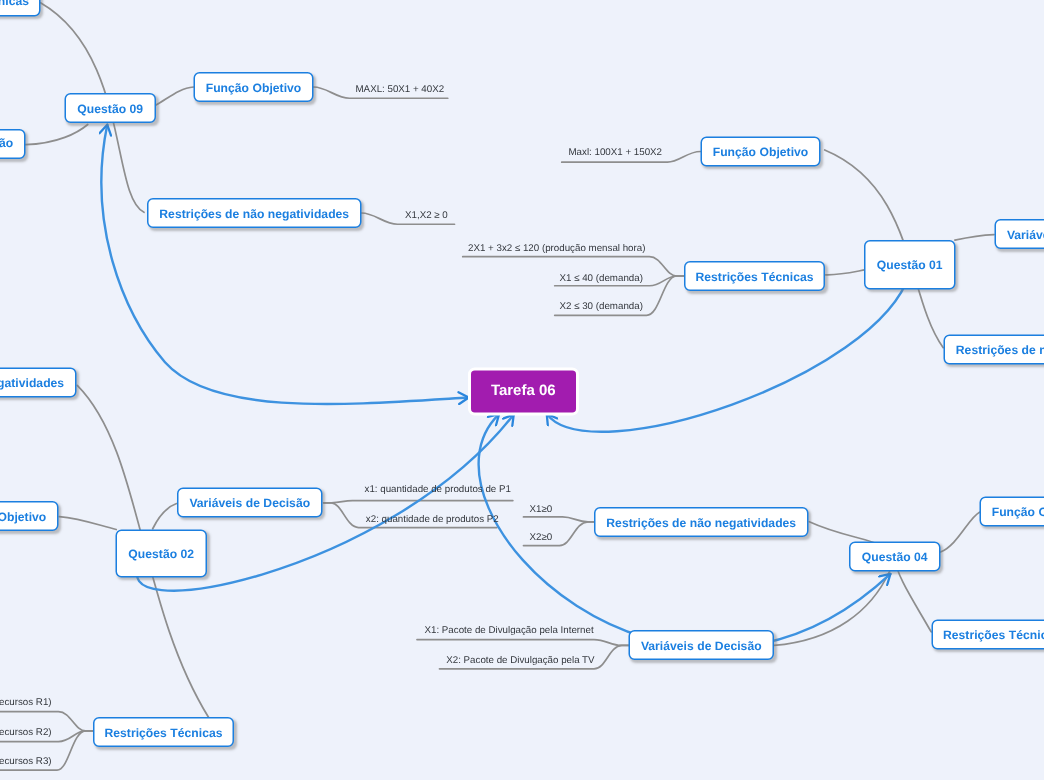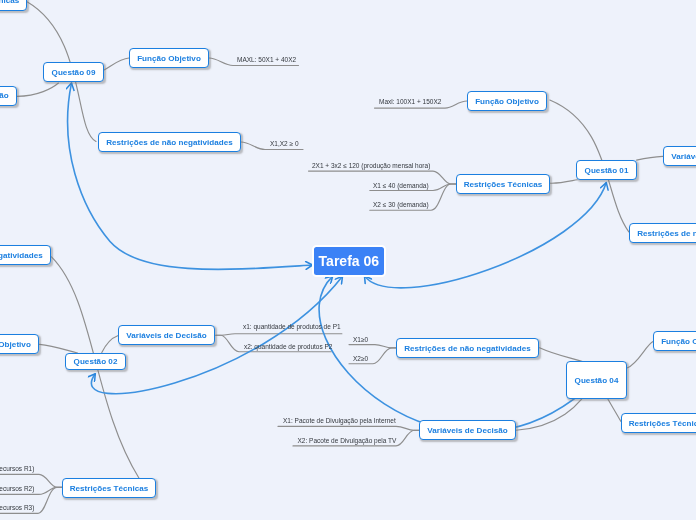--- a/index.html
+++ b/index.html
@@ -4,21 +4,21 @@
 <style>
 html,body{margin:0;padding:0;}
 body{width:696px;height:520px;overflow:hidden;background:#eef2fb;
      font-family:"Liberation Sans",sans-serif;-webkit-font-smoothing:antialiased;}
 #stage{position:relative;width:696px;height:520px;overflow:hidden;background:#eef2fb;}
 svg.links{position:absolute;left:0;top:0;pointer-events:none;}
 .node{position:absolute;box-sizing:border-box;border:1.6px solid #1b7fe0;
       border-radius:4px;background:#fff;color:#1b7fe0;font-weight:bold;
       font-size:8.1px;letter-spacing:0.02px;display:flex;align-items:center;justify-content:center;
       white-space:nowrap;box-shadow:1.6px 1.6px 1.6px rgba(120,120,120,0.45);}
-.central{background:#3b82f6;border:2.6px solid #fff;color:#fff;font-size:14px;
+.central{background:#a21caf;border:2.6px solid #fff;color:#fff;font-size:10px;
          letter-spacing:0;border-radius:4.5px;box-shadow:none;}
 .leaf{position:absolute;white-space:nowrap;color:#33373d;font-size:6.5px;}
 </style>
 </head>
 <body>
 
 <div id="stage">
  <svg class="links" id="svglinks" width="696" height="520">
   <defs>
    <marker id="arw" viewBox="0 0 10 10" refX="9.0" refY="5" markerWidth="5.6" markerHeight="5.6" orient="auto" markerUnits="strokeWidth">
@@ -61,40 +61,40 @@
       <path d="M 593.6,382.6 C 448.6,518.2 267.7,339.2 332.7,276.1" fill="none" stroke="#3d92e0" stroke-width="1.6" stroke-linecap="round" marker-end="url(#arw)" marker-start="url(#arws)"></path>
     </svg>
 <div class="node central" style="left: 311.8px; top: 244.5px; width: 74.1px; height: 32px;">Tarefa 06</div>
     <div class="node" style="left: 43px; top: 62px; width: 61px; height: 20px;">Questão 09</div>
     <div class="node" style="left: 129px; top: 48px; width: 80px; height: 20px;">Função Objetivo</div>
     <div class="leaf" style="left: 237px; top: 55.5px;">MAXL: 50X1 + 40X2</div>
     <div class="node" style="left: 98px; top: 132px; width: 143px; height: 20px;">Restrições de não negatividades</div>
     <div class="leaf" style="left: 270px; top: 139.5px;">X1,X2 ≥ 0</div>
     <div class="node" style="left: -67px; top: -9.4px; width: 94px; height: 20px;">Restrições Técnicas</div>
     <div class="node" style="left: -80px; top: 86px; width: 97px; height: 19.5px;">Variáveis de Decisão</div>
-    <div class="node" style="left: 576px; top: 160px; width: 61px; height: 20px;">Questão 01</div>
+    <div class="node" style="left: 576px; top: 160px; width: 61px; height: 33px;">Questão 01</div>
     <div class="node" style="left: 467px; top: 91px; width: 80px; height: 20px;">Função Objetivo</div>
     <div class="leaf" style="left: 379px; top: 98px;">Maxl: 100X1 + 150X2</div>
     <div class="node" style="left: 456px; top: 174px; width: 94px; height: 20px;">Restrições Técnicas</div>
     <div class="leaf" style="left: 312px; top: 161.5px;">2X1 + 3x2 ≤ 120 (produção mensal hora)</div>
     <div class="leaf" style="left: 373px; top: 181.5px;">X1 ≤ 40 (demanda)</div>
     <div class="leaf" style="left: 373px; top: 201.2px;">X2 ≤ 30 (demanda)</div>
     <div class="node" style="left: 663px; top: 146px; width: 97px; height: 20px;">Variáveis de Decisão</div>
     <div class="node" style="left: 629px; top: 223px; width: 143px; height: 20px;">Restrições de não negatividades</div>
-    <div class="node" style="left: 65px; top: 353px; width: 61px; height: 17px;">Questão 02</div>
+    <div class="node" style="left: 77px; top: 353px; width: 61px; height: 32px;">Questão 02</div>
     <div class="node" style="left: 118px; top: 325px; width: 97px; height: 20px;">Variáveis de Decisão</div>
     <div class="leaf" style="left: 243px; top: 322.7px;">x1: quantidade de produtos de P1</div>
     <div class="leaf" style="left: 243.9px; top: 342.5px;">x2: quantidade de produtos P2</div>
     <div class="node" style="left: -41px; top: 334px; width: 80px; height: 20px;">Função Objetivo</div>
     <div class="node" style="left: -92px; top: 245px; width: 143px; height: 20px;">Restrições de não negatividades</div>
     <div class="node" style="left: 62px; top: 478px; width: 94px; height: 20px;">Restrições Técnicas</div>
     <div class="leaf" style="left: -5px; top: 464.6px;">(recursos R1)</div>
     <div class="leaf" style="left: -5px; top: 484.6px;">(recursos R2)</div>
     <div class="leaf" style="left: -5px; top: 503.6px;">(recursos R3)</div>
-    <div class="node" style="left: 566px; top: 361px; width: 61px; height: 38px;">Questão 04</div>
+    <div class="node" style="left: 566px; top: 361px; width: 61px; height: 20px;">Questão 04</div>
     <div class="node" style="left: 396px; top: 338px; width: 143px; height: 20px;">Restrições de não negatividades</div>
     <div class="leaf" style="left: 353px; top: 336px;">X1≥0</div>
     <div class="leaf" style="left: 353px; top: 354.8px;">X2≥0</div>
     <div class="node" style="left: 419px; top: 420px; width: 97px; height: 20px;">Variáveis de Decisão</div>
     <div class="leaf" style="left: 283px; top: 417px;">X1: Pacote de Divulgação pela Internet</div>
     <div class="leaf" style="left: 297.5px; top: 437px;">X2: Pacote de Divulgação pela TV</div>
     <div class="node" style="left: 653px; top: 331px; width: 80px; height: 20px;">Função Objetivo</div>
     <div class="node" style="left: 621px; top: 413px; width: 94px; height: 20px;">Restrições Técnicas</div>
   </div>
 

